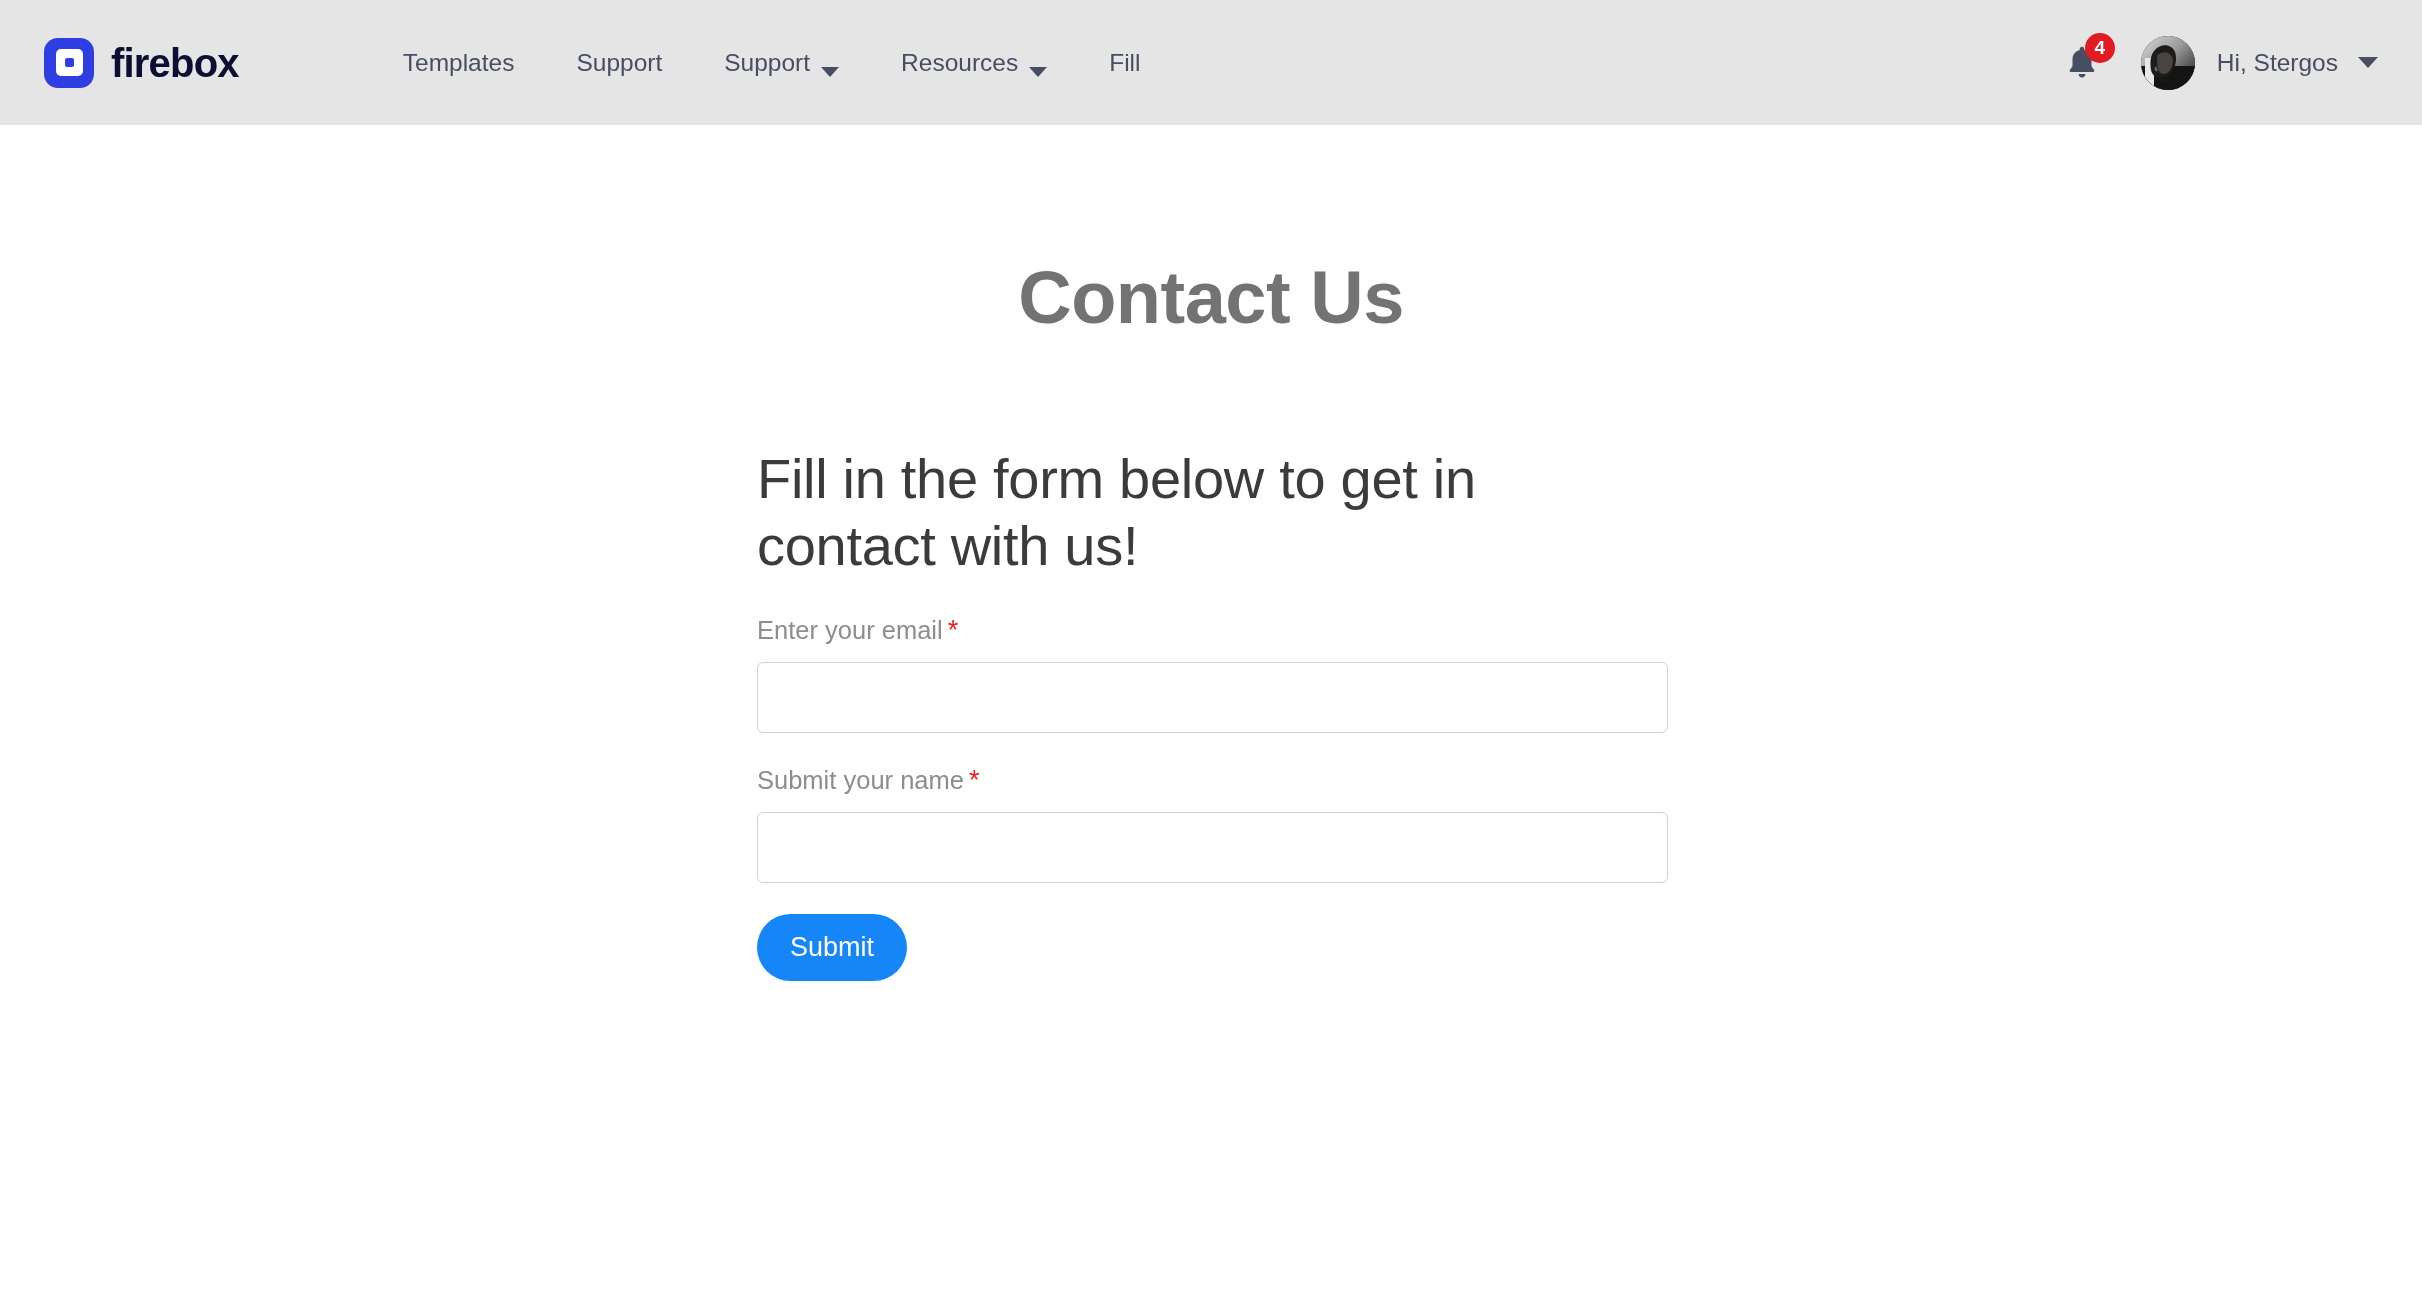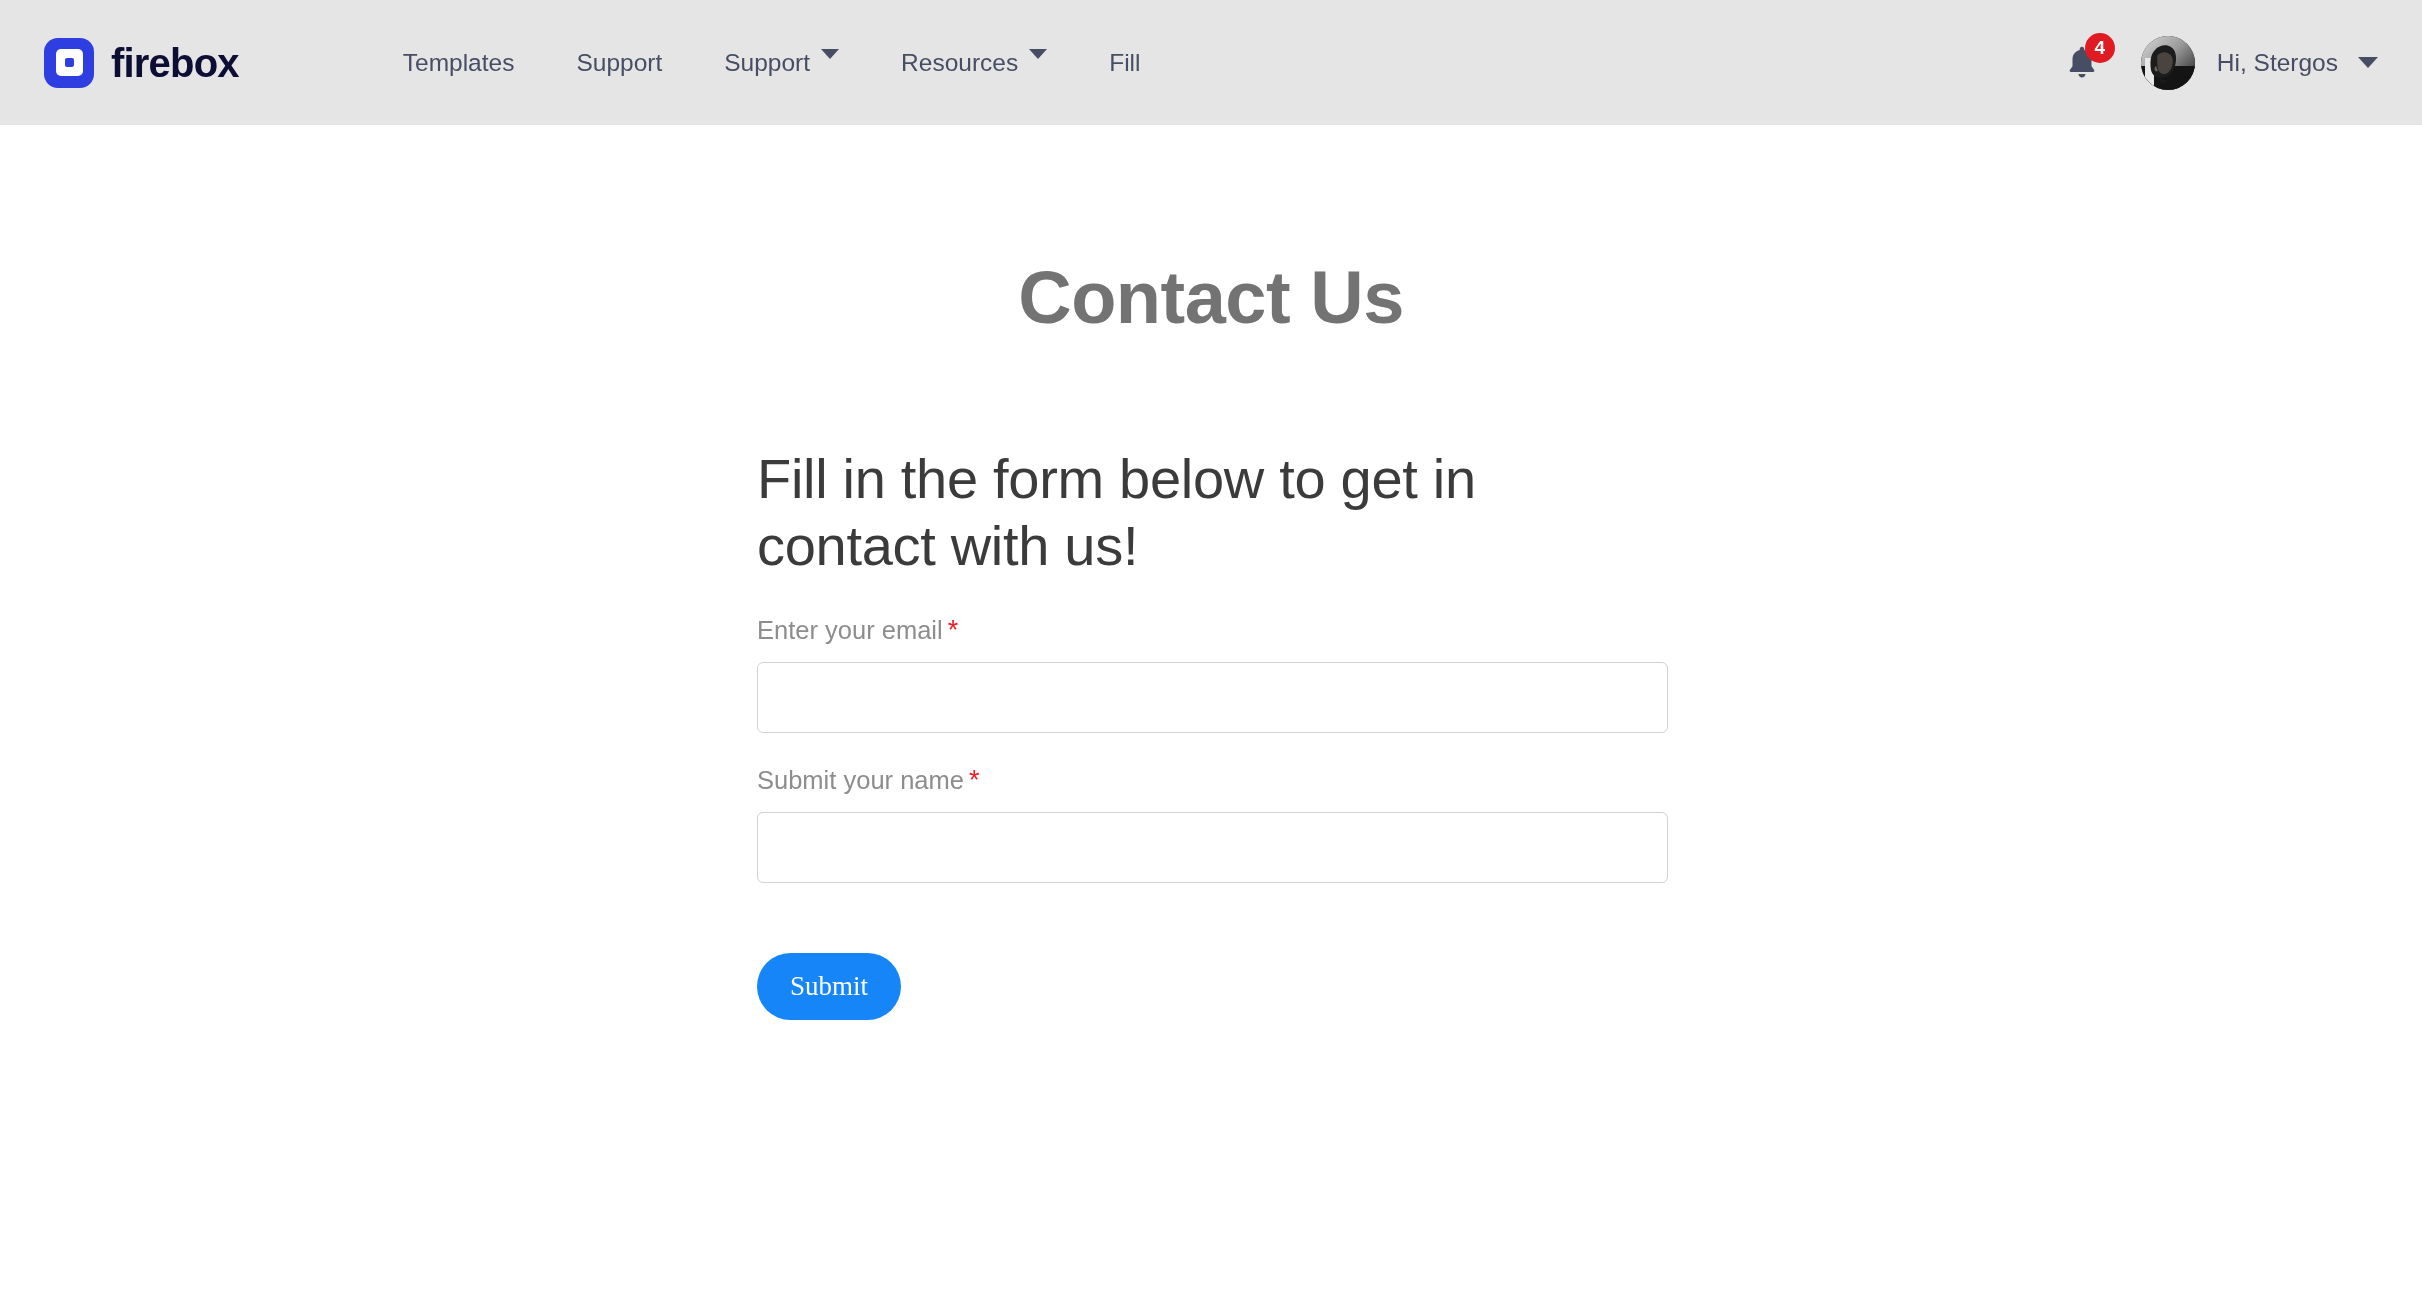--- a/index.html
+++ b/index.html
@@ -68,21 +68,21 @@
   }
 
   .main-nav {
     display: flex;
     align-items: center;
     margin-left: 164px;
     gap: 0;
   }
   .nav-item {
     display: flex;
-    align-items: flex-start;
+    align-items: flex-end;
     gap: 11px;
     font-size: 24.5px;
     color: #474e63;
     font-weight: 500;
     padding: 10px 0;
     margin-right: 62px;
     cursor: pointer;
     white-space: nowrap;
   }
   .nav-item:last-child { margin-right: 0; }
@@ -239,29 +239,28 @@
     outline: none;
     resize: vertical;
     margin-bottom: 14px;
   }
 
   .submit-btn {
     border: none;
     background: #1585f7;
     color: #ffffff;
     font-size: 27px;
-    font-family: Liberation Serif, serif;
+    font-family: Liberation Sans, sans-serif;
     font-weight: 400;
     border-radius: 100px;
     padding: 0 33px;
     height: 67px;
     cursor: pointer;
     line-height: 67px;
     display: inline-block;
-    margin-top: 39px;
   }
 </style>
 </head>
 <body>
 
 <header class="site-header">
 
   <div class="brand">
     <div class="brand-mark">
       <div class="brand-mark-inner">

